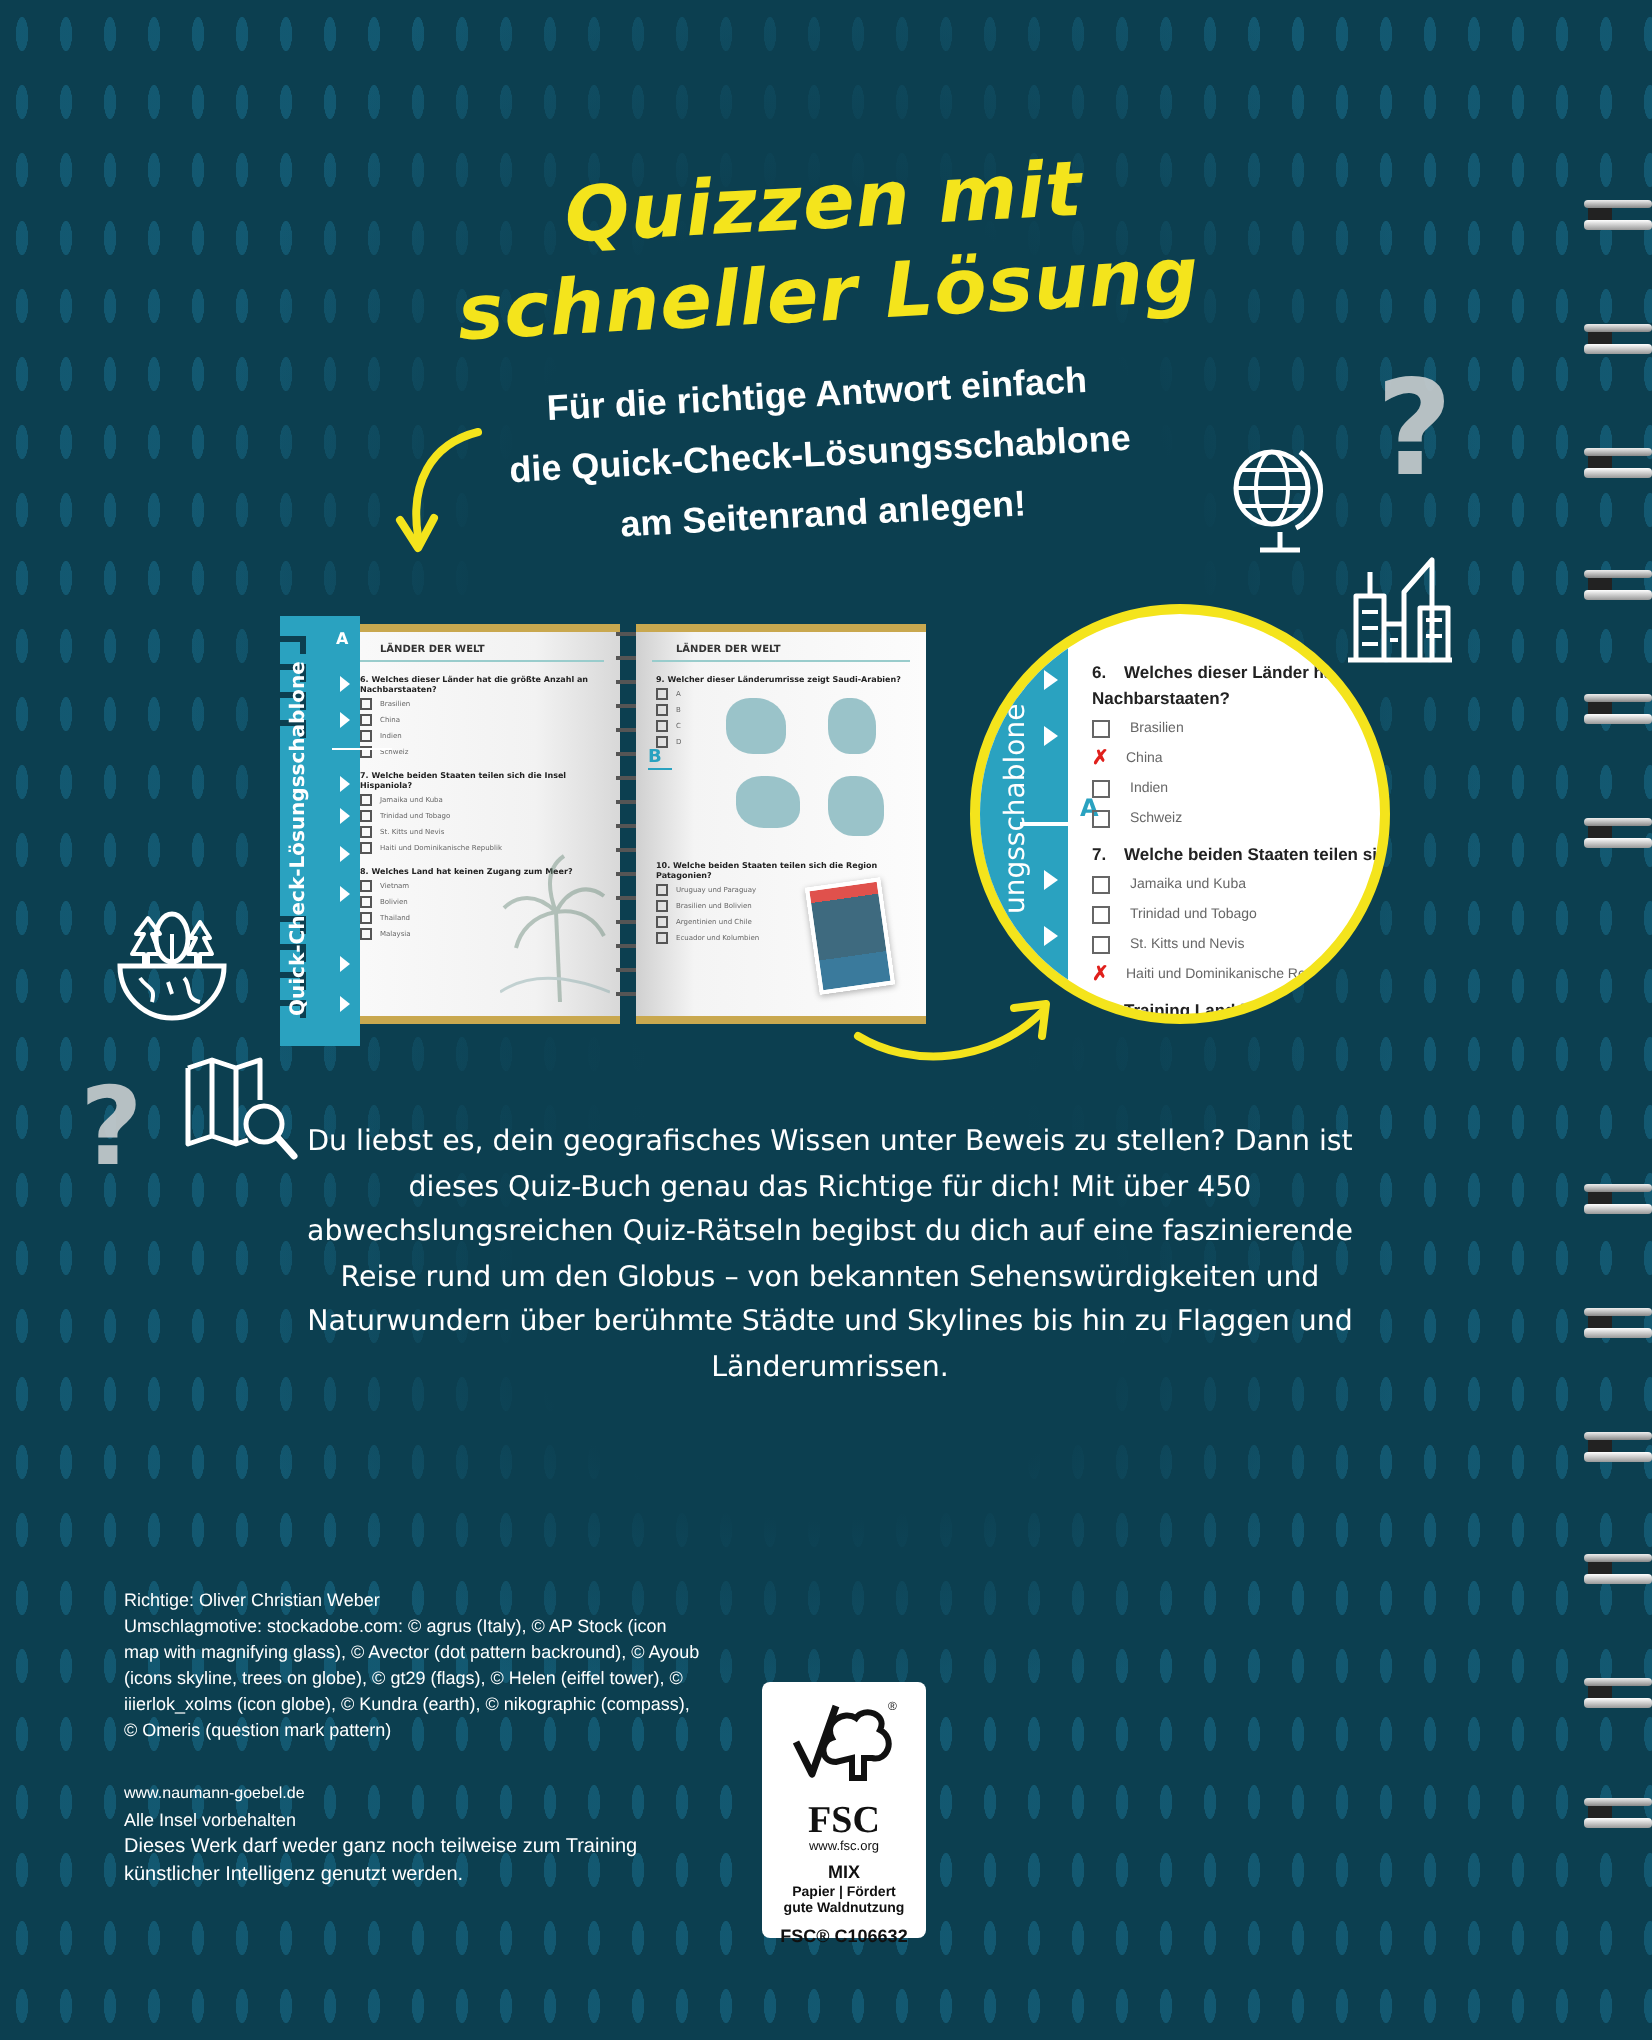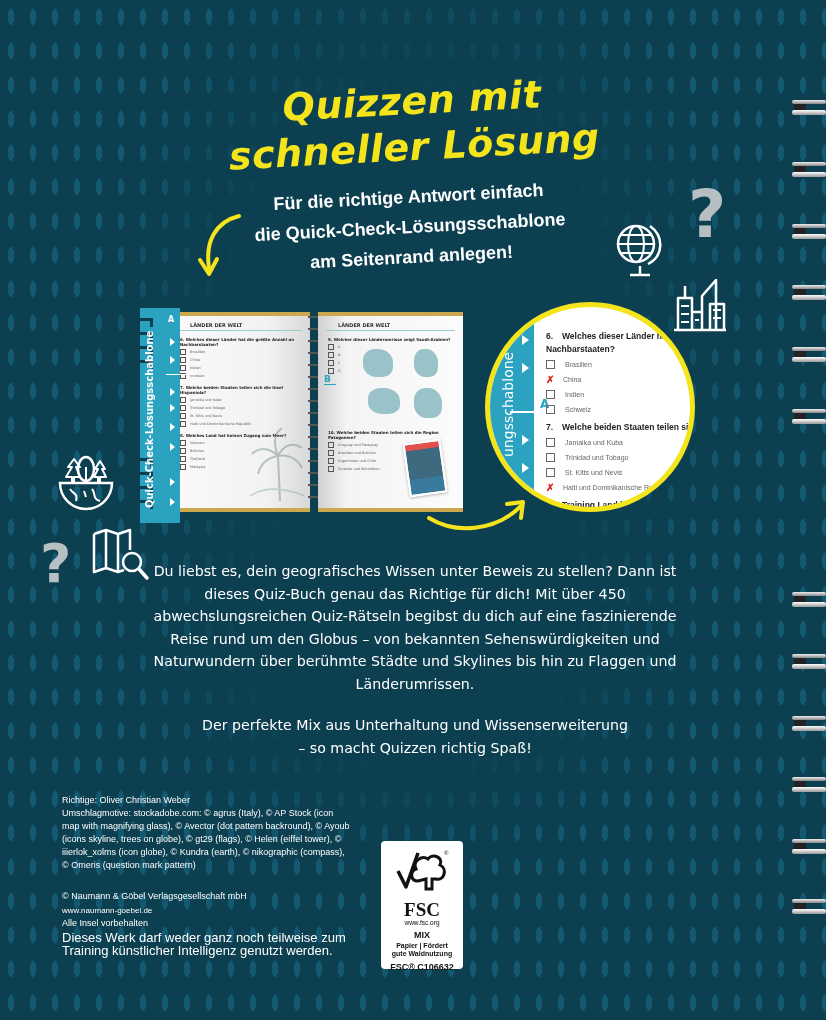--- a/index.html
+++ b/index.html
@@ -296,32 +296,30 @@
 <div class="qmark" style="left:40px;top:535px;font-size:54px;line-height:58px;">?</div>
 
 <svg class="icon" style="left:92px;top:528px" width="58" height="56" viewBox="0 0 58 56">
   <path d="M2 6 L14 2 L26 6 L38 2 V22 M26 6 V44 M14 2 V40 L2 44 V6 M14 40 L26 44 L32 42" stroke="#fff" stroke-width="2.5" fill="none" stroke-linejoin="round"></path>
   <circle cx="40" cy="34" r="9" stroke="#fff" stroke-width="2.5" fill="none"></circle>
   <path d="M47 41 L55 50" stroke="#fff" stroke-width="3.5" stroke-linecap="round"></path>
 </svg>
 
 <div class="abs body-text">
   <p>Du liebst es, dein geografisches Wissen unter Beweis zu stellen? Dann ist dieses Quiz-Buch genau das Richtige für dich! Mit über 450 abwechslungsreichen Quiz-Rätseln begibst du dich auf eine faszinierende Reise rund um den Globus – von bekannten Sehenswürdigkeiten und Naturwundern über berühmte Städte und Skylines bis hin zu Flaggen und Länderumrissen.</p>
-  <p style="padding:0 50px">Der perfekte Mix aus Unterhaltung und Wissenserweiterung – so macht Quizzen richtig Spaß!</p>
 </div>
 
 <div class="abs credits">
   <div>Richtige: Oliver Christian Weber</div>
   <div>Umschlagmotive: stockadobe.com: © agrus (Italy), © AP Stock (icon map with magnifying glass), © Avector (dot pattern backround), © Ayoub (icons skyline, trees on globe), © gt29 (flags), © Helen (eiffel tower), © iiierlok_xolms (icon globe), © Kundra (earth), © nikographic (compass), © Omeris (question mark pattern)</div>
 </div>
 <div class="abs credits2">
-  <div>© Naumann &amp; Göbel Verlagsgesellschaft mbH</div>
   <div style="font-size:8px">www.naumann-goebel.de</div>
   <div>Alle Insel vorbehalten</div>
-  <div style="font-size:13px">Dieses Werk darf weder ganz noch teilweise zum Training künstlicher Intelligenz genutzt werden.</div>
+  <div style="font-size:10px">Dieses Werk darf weder ganz noch teilweise zum Training künstlicher Intelligenz genutzt werden.</div>
 </div>
 
 <div class="abs fsc">
   <svg width="60" height="50" viewBox="0 0 60 50" style="margin-top:6px">
     <path d="M6 24 L14 40 L26 6" stroke="#111" stroke-width="3.5" fill="none" stroke-linejoin="round"></path>
     <path d="M26 34 C18 34 18 24 24 22 C20 14 30 8 36 12 C40 6 52 10 48 18 C56 22 52 34 44 32 L40 32 L40 42 L34 42 L34 32 Z" stroke="#111" stroke-width="3" fill="none"></path>
     <text x="52" y="8" font-size="6" fill="#111">®</text>
   </svg>
   <div class="logo-text">FSC</div>
   <div class="url">www.fsc.org</div>

